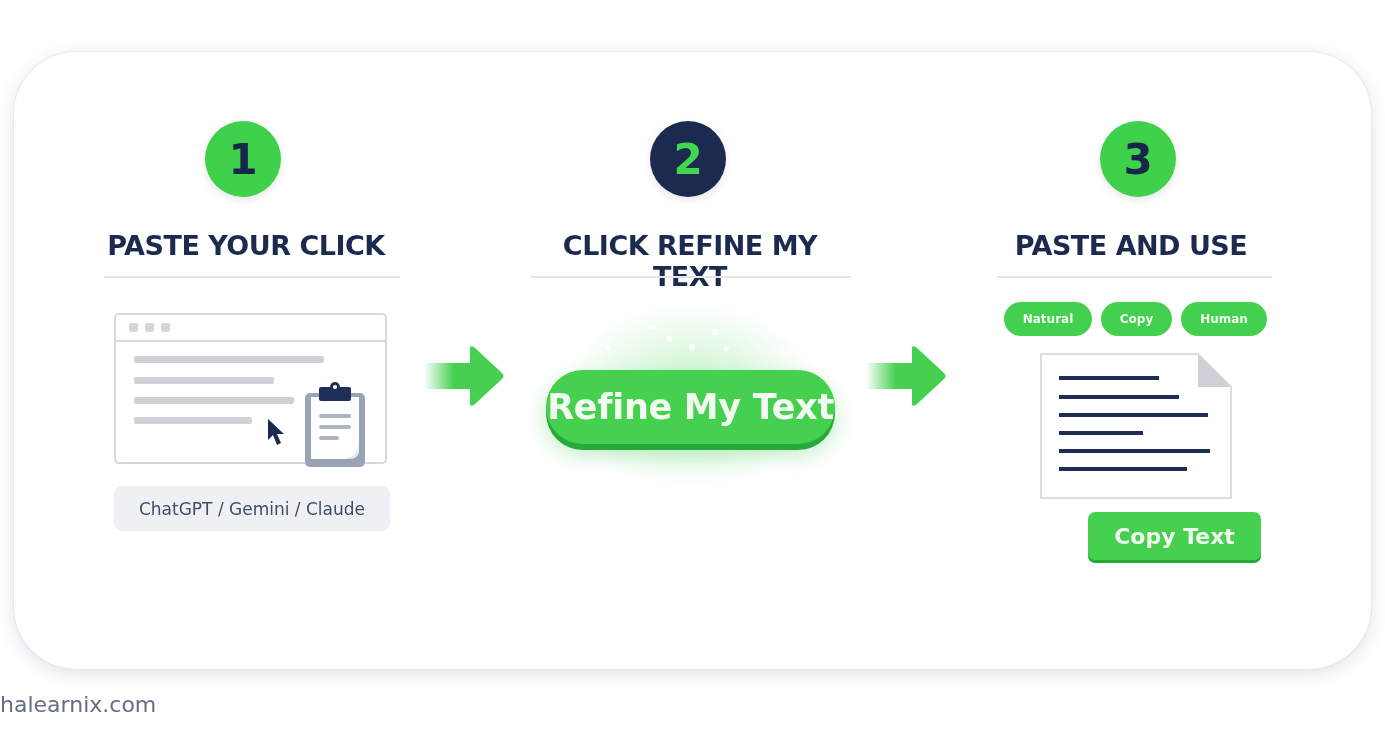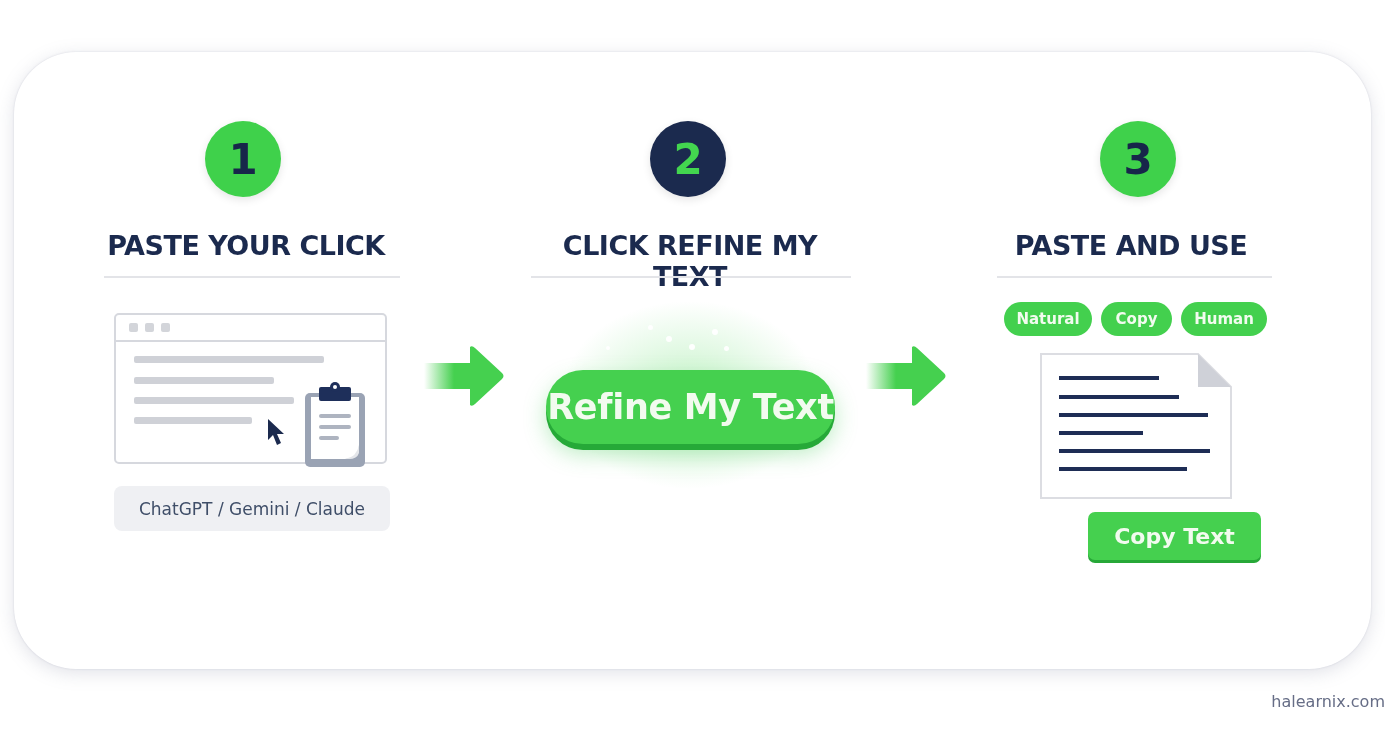--- a/index.html
+++ b/index.html
@@ -59,35 +59,35 @@
     position: absolute; left: 546px; top: 370px; width: 289px; height: 74px;
     background: #45d04f; border-radius: 37px;
     box-shadow: 0 6px 0 #26a938, 0 10px 22px rgba(60,200,80,0.35);
     display: flex; align-items: center; justify-content: center;
     font-size: 35px; font-weight: bold; color: #f2fbef; letter-spacing: -0.3px;
   }
 
   
   .tag {
     position: absolute; top: 302px; height: 34px; border-radius: 17px;
-    background: #43d04e; color: #f2fbef; font-size: 15px; font-weight: bold;
+    background: #43d04e; color: #f2fbef; font-size: 12px; font-weight: bold;
     display: flex; align-items: center; justify-content: center;
   }
   .doc { position: absolute; left: 1040px; top: 353px; }
   .copy-btn {
     position: absolute; left: 1048px; top: 512px; width: 173px; height: 48px;
     background: #45d04f; border-radius: 7px;
     box-shadow: 0 3px 0 #27a838;
     display: flex; align-items: center; justify-content: center;
     font-size: 22px; font-weight: bold; color: #f2fbef; margin-left: 40px;
   }
 
   .footer {
-    position: absolute; left: 0; top: 692px; width: 1385px; text-align: right;
-    font-size: 16px; color: #666d86;
+    position: absolute; left: 0; top: 692px; width: 1385px; text-align: left;
+    font-size: 22px; color: #666d86;
   }
 </style>
 </head>
 <body>
 
 <div class="card"></div>
 
 <div class="step-num num-green" style="left:205px;top:121px;">
     <span>1</span>
   </div>

